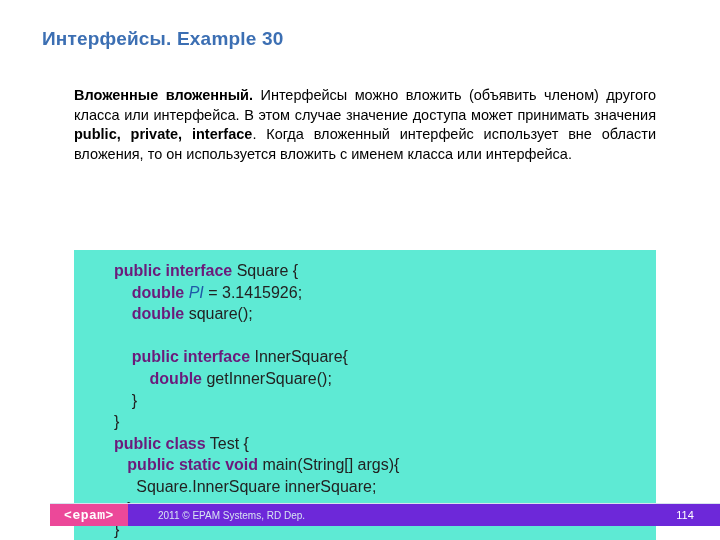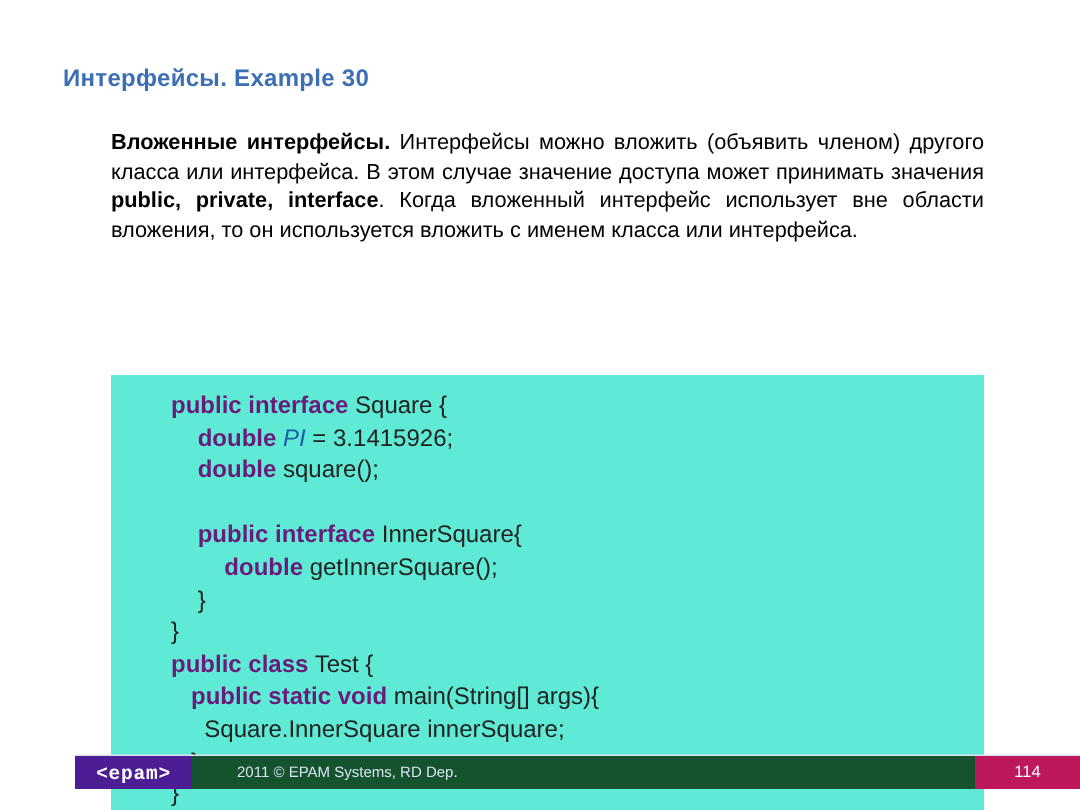--- a/index.html
+++ b/index.html
@@ -8,25 +8,24 @@
     height: 540px;
     font-family: Arial, Helvetica, sans-serif;
     background: #ffffff;
     position: relative;
     overflow: hidden;
   }
   .slide-title {
     position: absolute;
     top: 28px;
     left: 42px;
-    font-size: 16px;
+    font-size: 19px;
     font-weight: bold;
     color: #3c6fb3;
     letter-spacing: 0.2px;
-    margin-top: 16px;
   }
   .body-text {
     position: absolute;
     top: 86px;
     left: 74px;
     width: 582px;
     font-size: 14.5px;
     line-height: 1.35;
     color: #000;
     text-align: justify;
@@ -56,42 +55,42 @@
     height: 22px;
     display: flex;
     align-items: stretch;
   }
   .footer-left {
     width: 50px;
     background: #ffffff;
   }
   .footer-logo {
     width: 78px;
-    background: #4c1d95;
+    background: #ec4899;
     color: #fff;
     display: flex;
     align-items: center;
     justify-content: center;
     font-family: "Courier New", monospace;
     font-size: 13px;
     font-weight: bold;
     letter-spacing: 0.5px;
   }
   .footer-mid {
     flex: 1;
-    background: #14532d;
+    background: #6d28d9;
     display: flex;
     align-items: center;
     padding-left: 30px;
     color: #d7e3f2;
     font-size: 10px;
   }
   .footer-right {
     width: 70px;
-    background: #be185d;
+    background: #6d28d9;
     display: flex;
     align-items: center;
     justify-content: center;
     color: #ffffff;
     font-size: 11px;
   }
   .thin-line {
     position: absolute;
     left: 50px;
     right: 0;
@@ -99,21 +98,21 @@
     height: 1px;
     background: #d9e2ee;
   }
 </style>
 </head>
 <body>
 
 <div class="slide-title">Интерфейсы. Example 30</div>
 
 <div class="body-text">
-  <span class="lead">Вложенные интерфейсы.</span><span> Интерфейсы можно вложить (объявить членом) другого класса или интерфейса. В этом случае значение доступа может принимать значения </span><span class="mods">public, private, interface</span><span>. Когда вложенный интерфейс использует вне области вложения, то он используется вложить с именем класса или интерфейса.</span>
+  <span class="lead">Вложенные вложенный.</span><span> Интерфейсы можно вложить (объявить членом) другого класса или интерфейса. В этом случае значение доступа может принимать значения </span><span class="mods">public, private, interface</span><span>. Когда вложенный интерфейс использует вне области вложения, то он используется вложить с именем класса или интерфейса.</span>
 </div>
 
 <div class="code-block"><span class="kw">public interface</span><span> Square {</span>
 <span class="kw">    double</span><span class="ital"> PI</span><span> = 3.1415926;</span>
 <span class="kw">    double</span><span> square();</span>
 <span></span>
 <span class="kw">    public interface</span><span> InnerSquare{</span>
 <span class="kw">        double</span><span> getInnerSquare();</span>
 <span>    }</span>
 <span>}</span>

